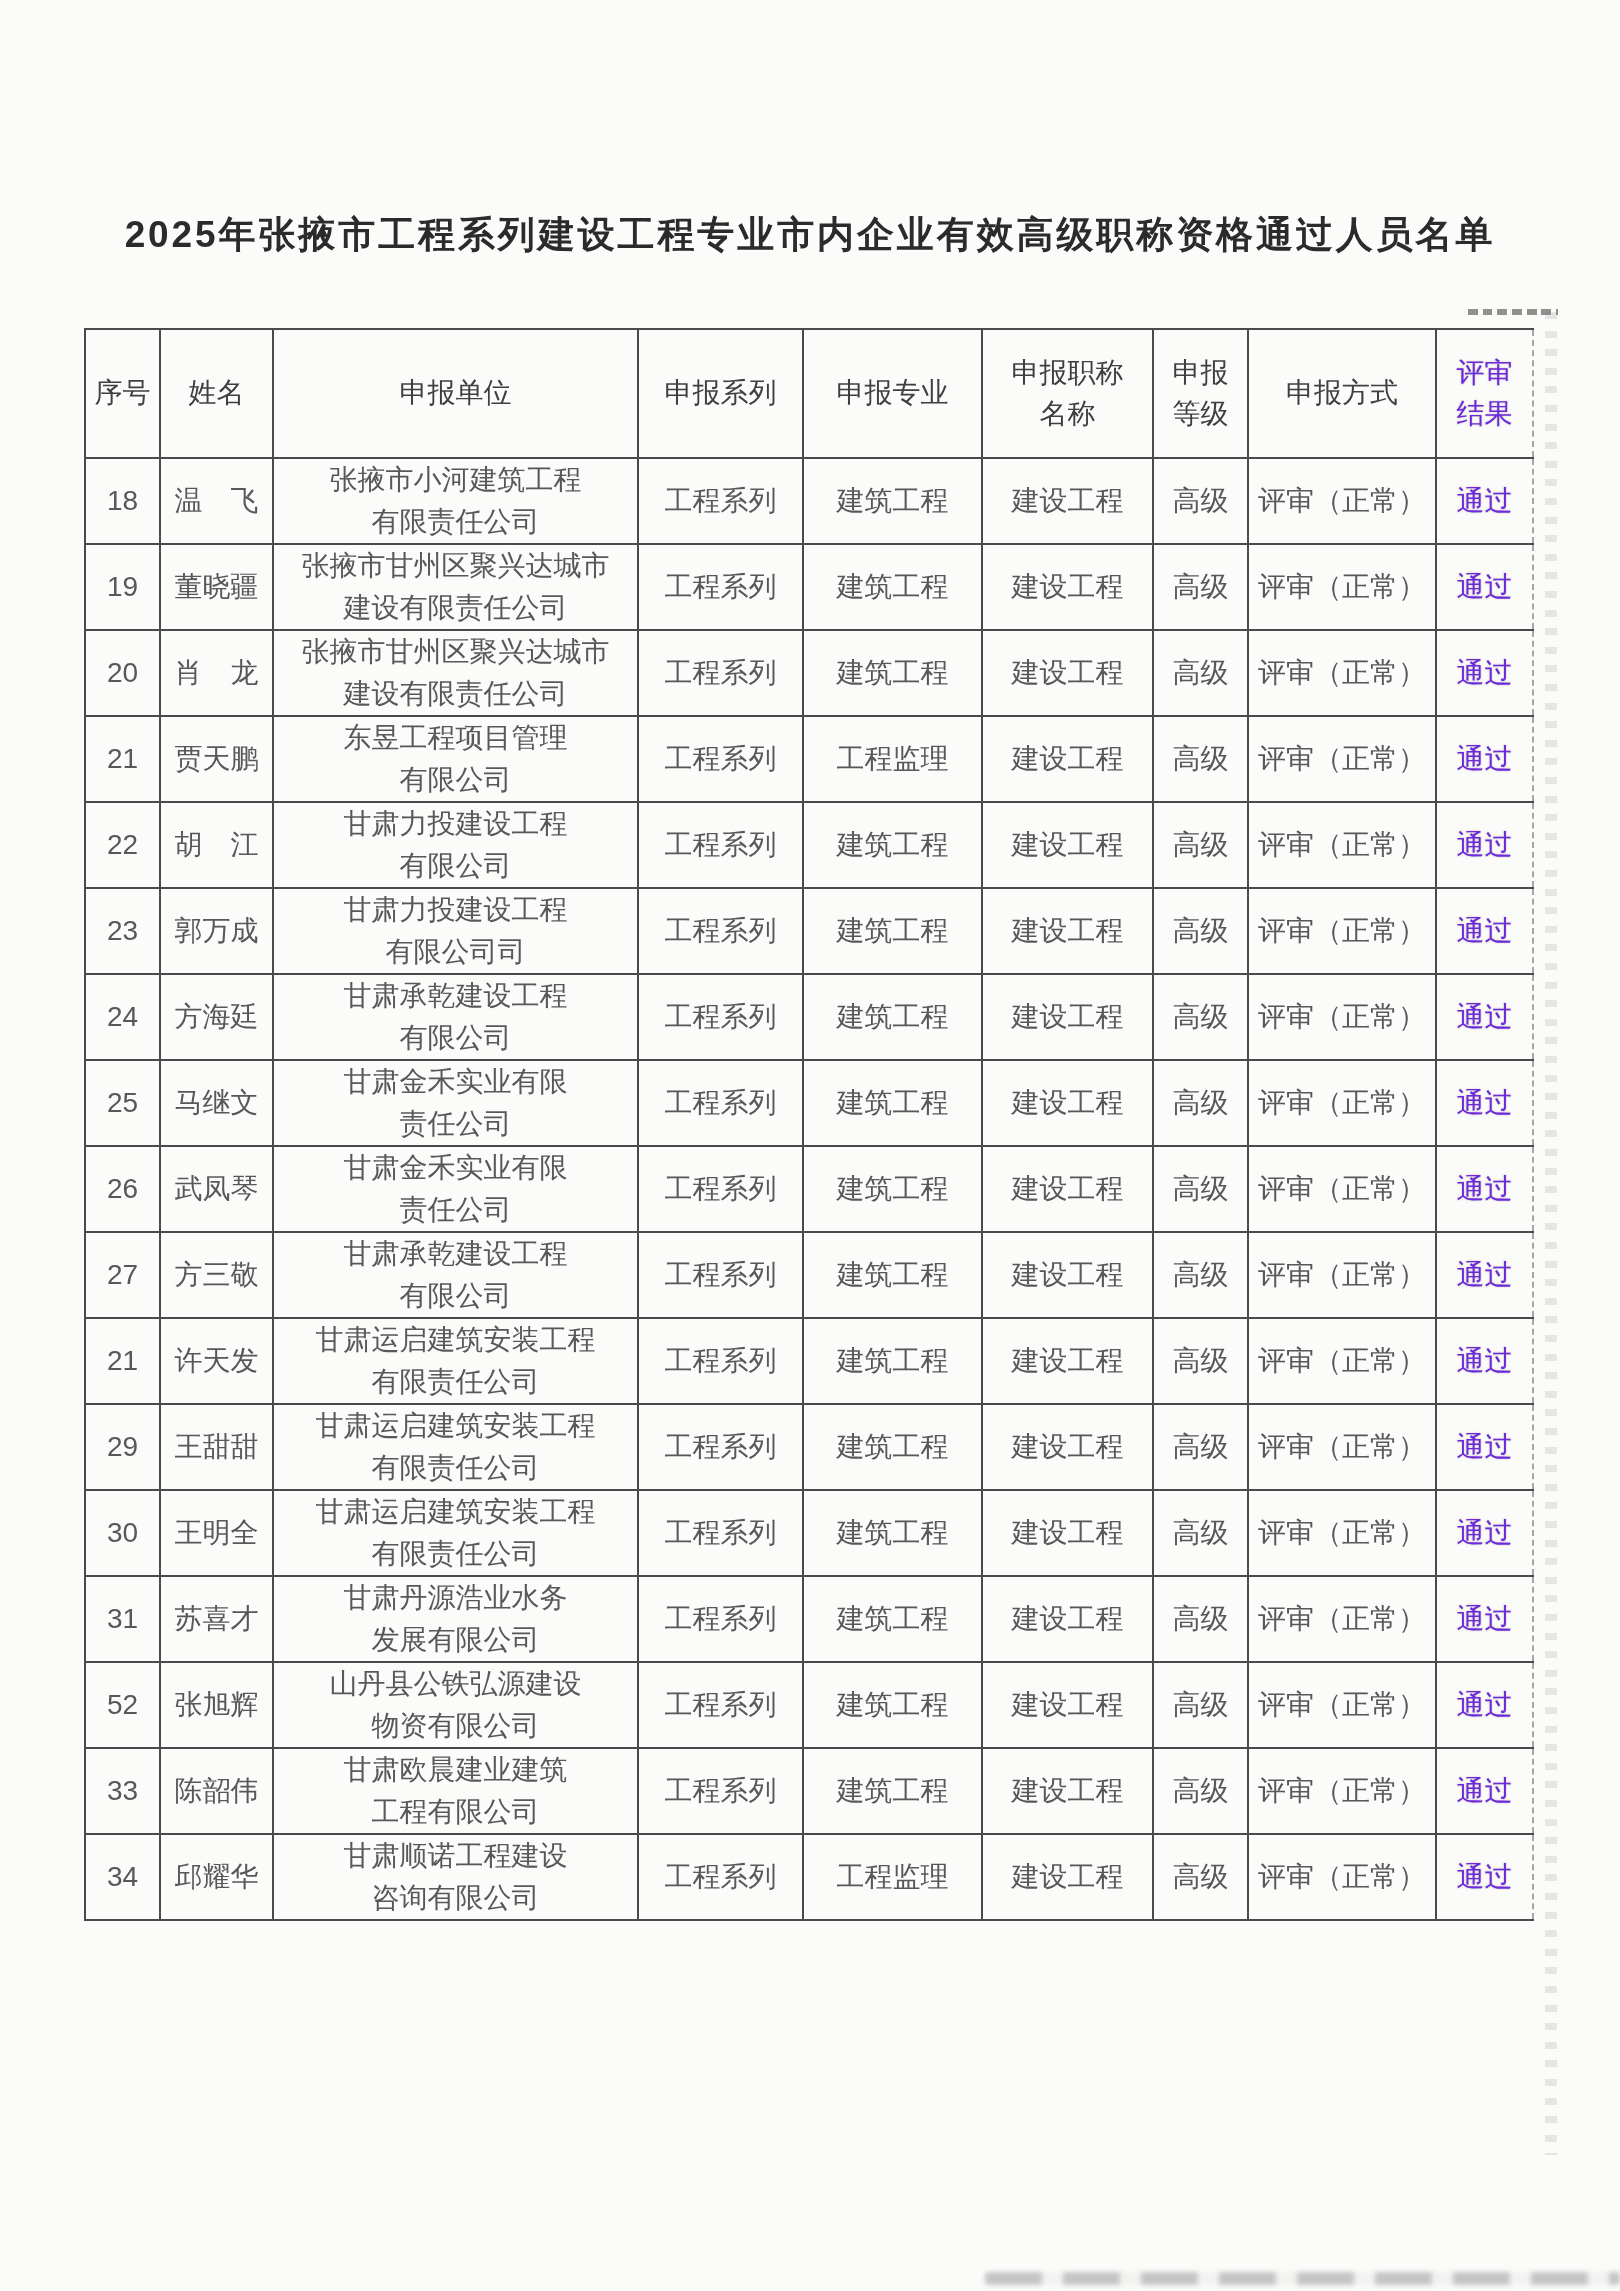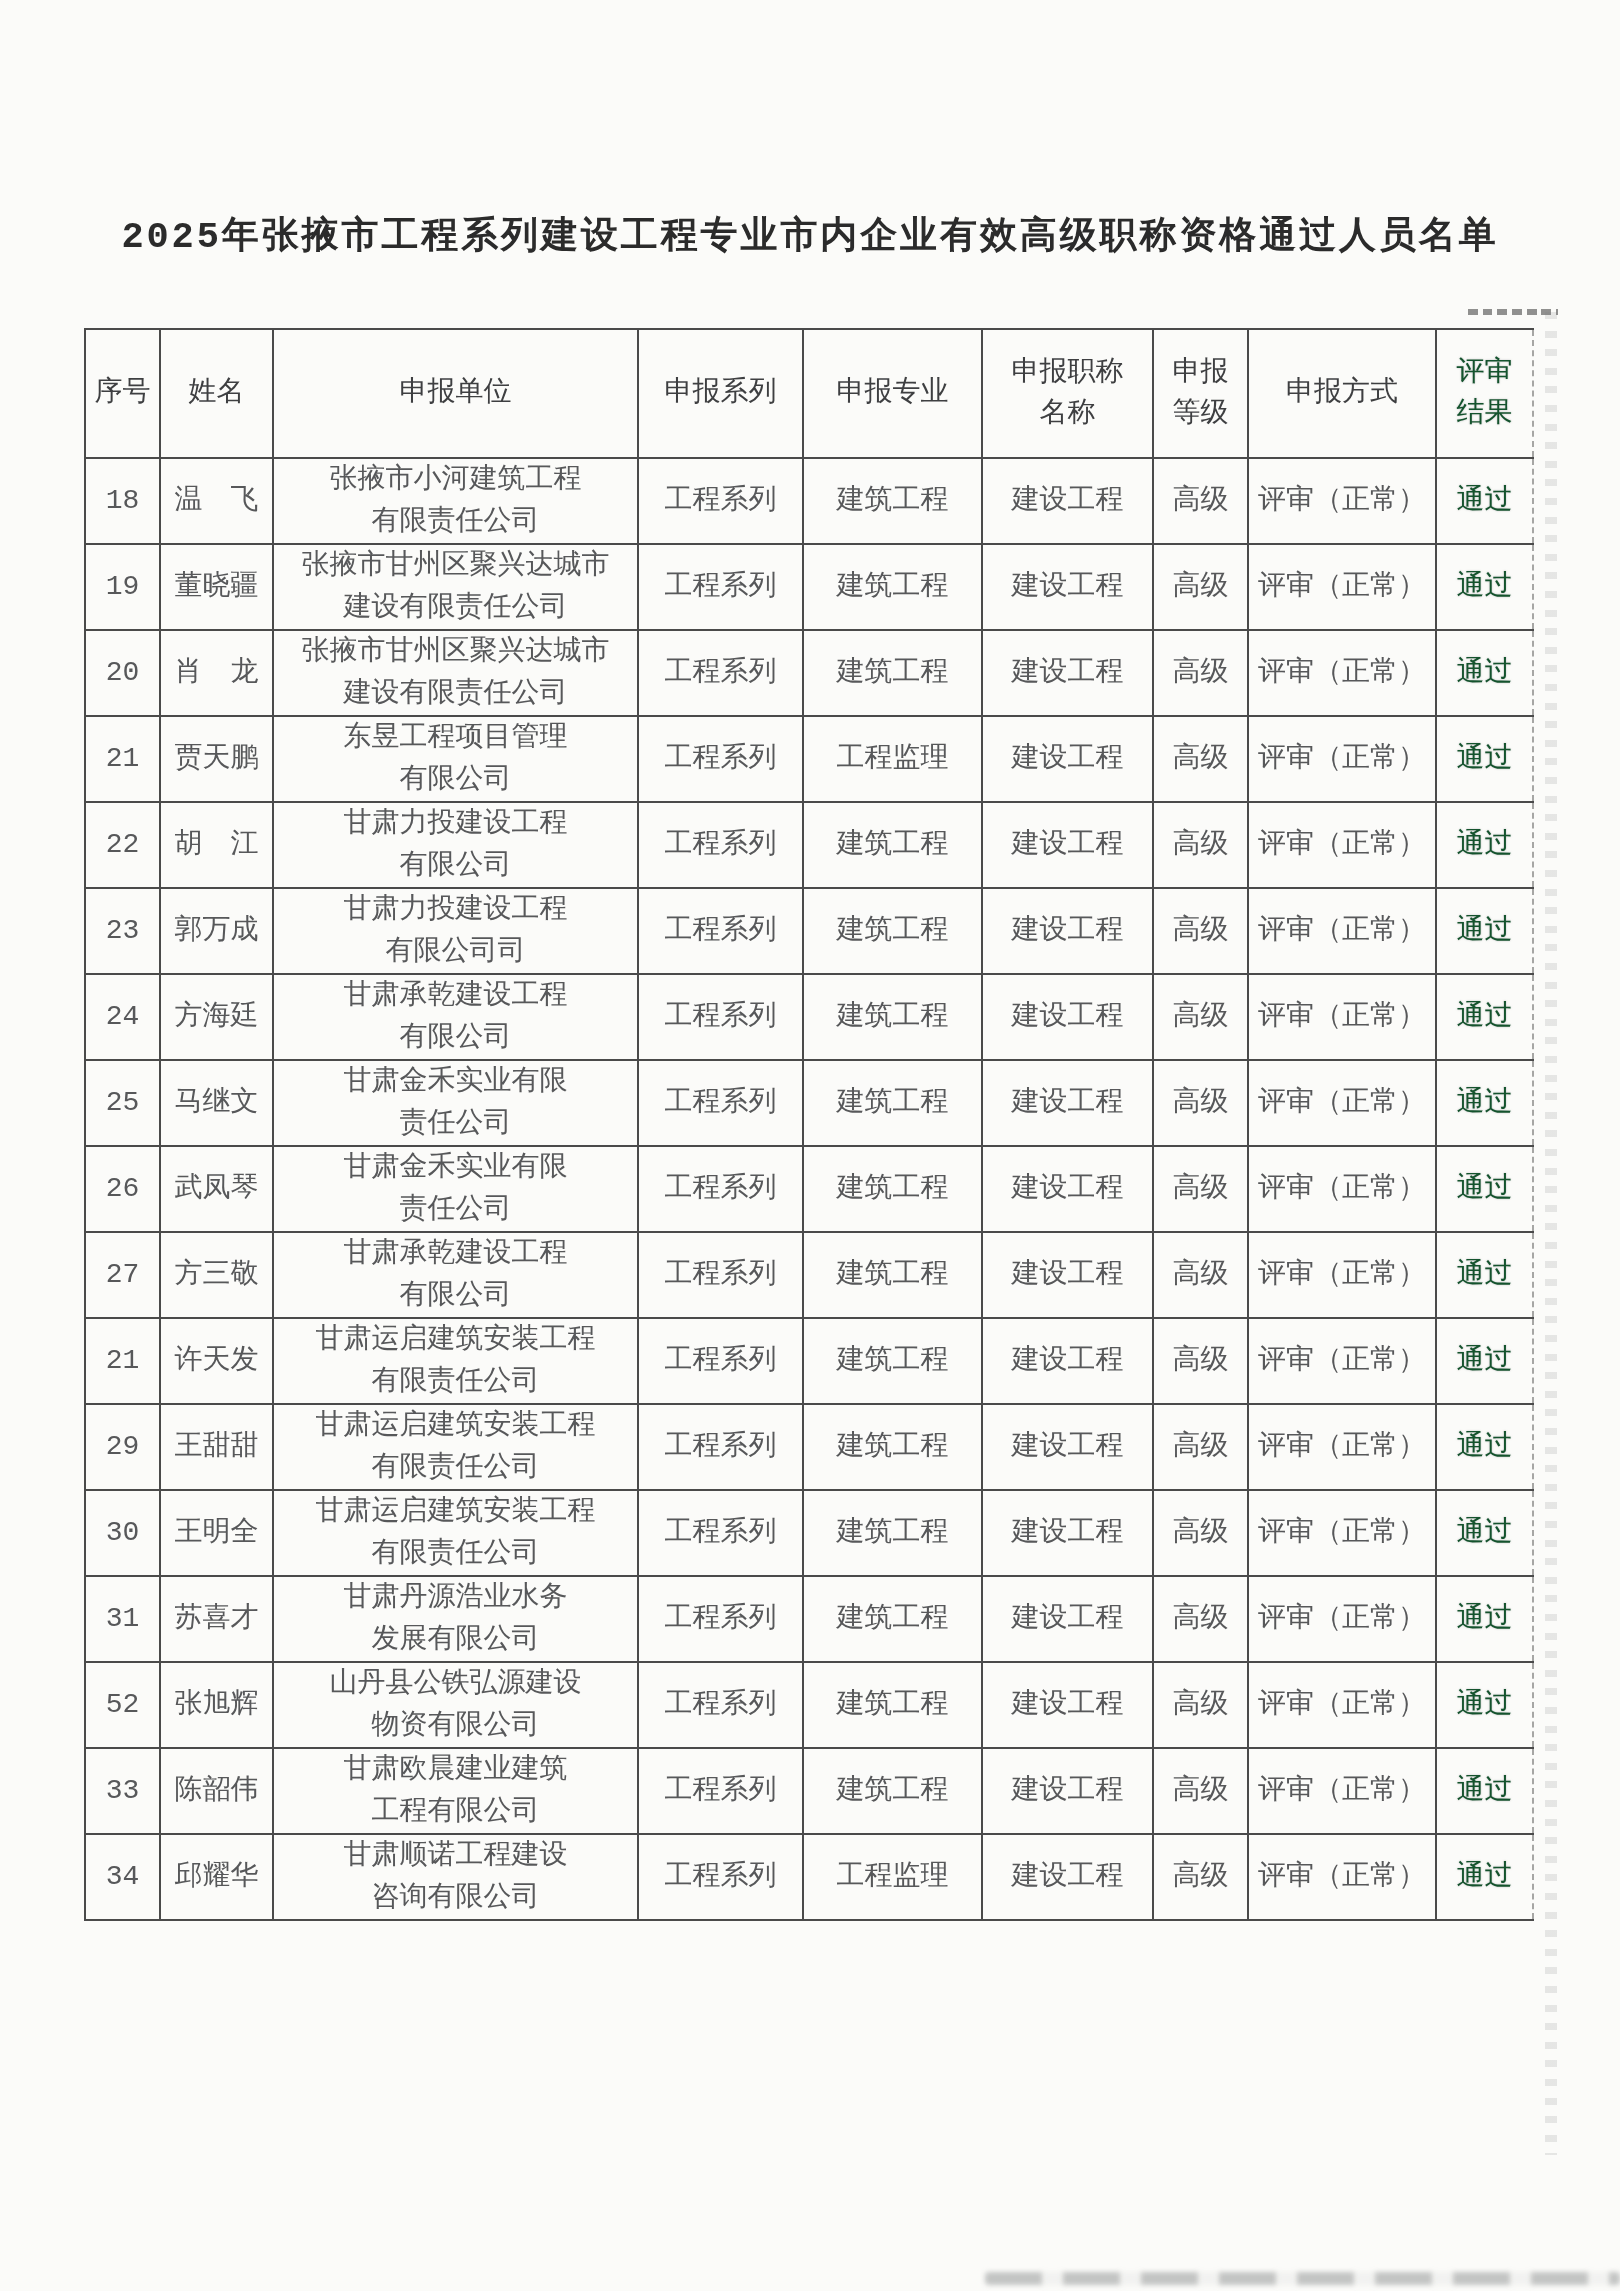--- a/index.html
+++ b/index.html
@@ -2,21 +2,21 @@
 <html lang="zh"><head>
 <meta charset="utf-8">
 <style>
   html,body{margin:0;padding:0;background:#e8e8e8;}
   .page{
     position:relative;
     width:1620px;height:2292px;
     margin:0 auto;
     background:#fbfbf9;
     overflow:hidden;
-    font-family:Liberation Mono, monospace;
+    font-family:Liberation Sans, sans-serif;
   }
   .doc-title{
     position:absolute;
     top:210px;left:0;width:100%;
     text-align:center;
     font-size:37px;
     font-weight:bold;
     letter-spacing:2.9px;
     color:#2b2b2b;
   }
@@ -45,21 +45,21 @@
   .roster tbody tr{height:77px;}
   .roster tbody td{
     font-size:28px;
     color:#57585a;
     line-height:1.5;
   }
   .c-index{color:#5c5d5f;}
   .c-unit{line-height:1.5;}
   
   .roster th:last-child, .roster td.c-result{
-    color:#14532d;
+    color:#6d28d9;
     text-shadow:0 0 2px rgba(150,152,155,.65);
     border-right:2.9px dashed #a6a6a4;
   }
   
   .edge-streak{
     position:absolute;
     left:1545px;top:312px;
     width:11.8px;height:1843px;
     background:repeating-linear-gradient(to bottom,
       rgba(120,122,124,.30) 0 6.9px, rgba(120,122,124,0) 6.9px 18.6px);

